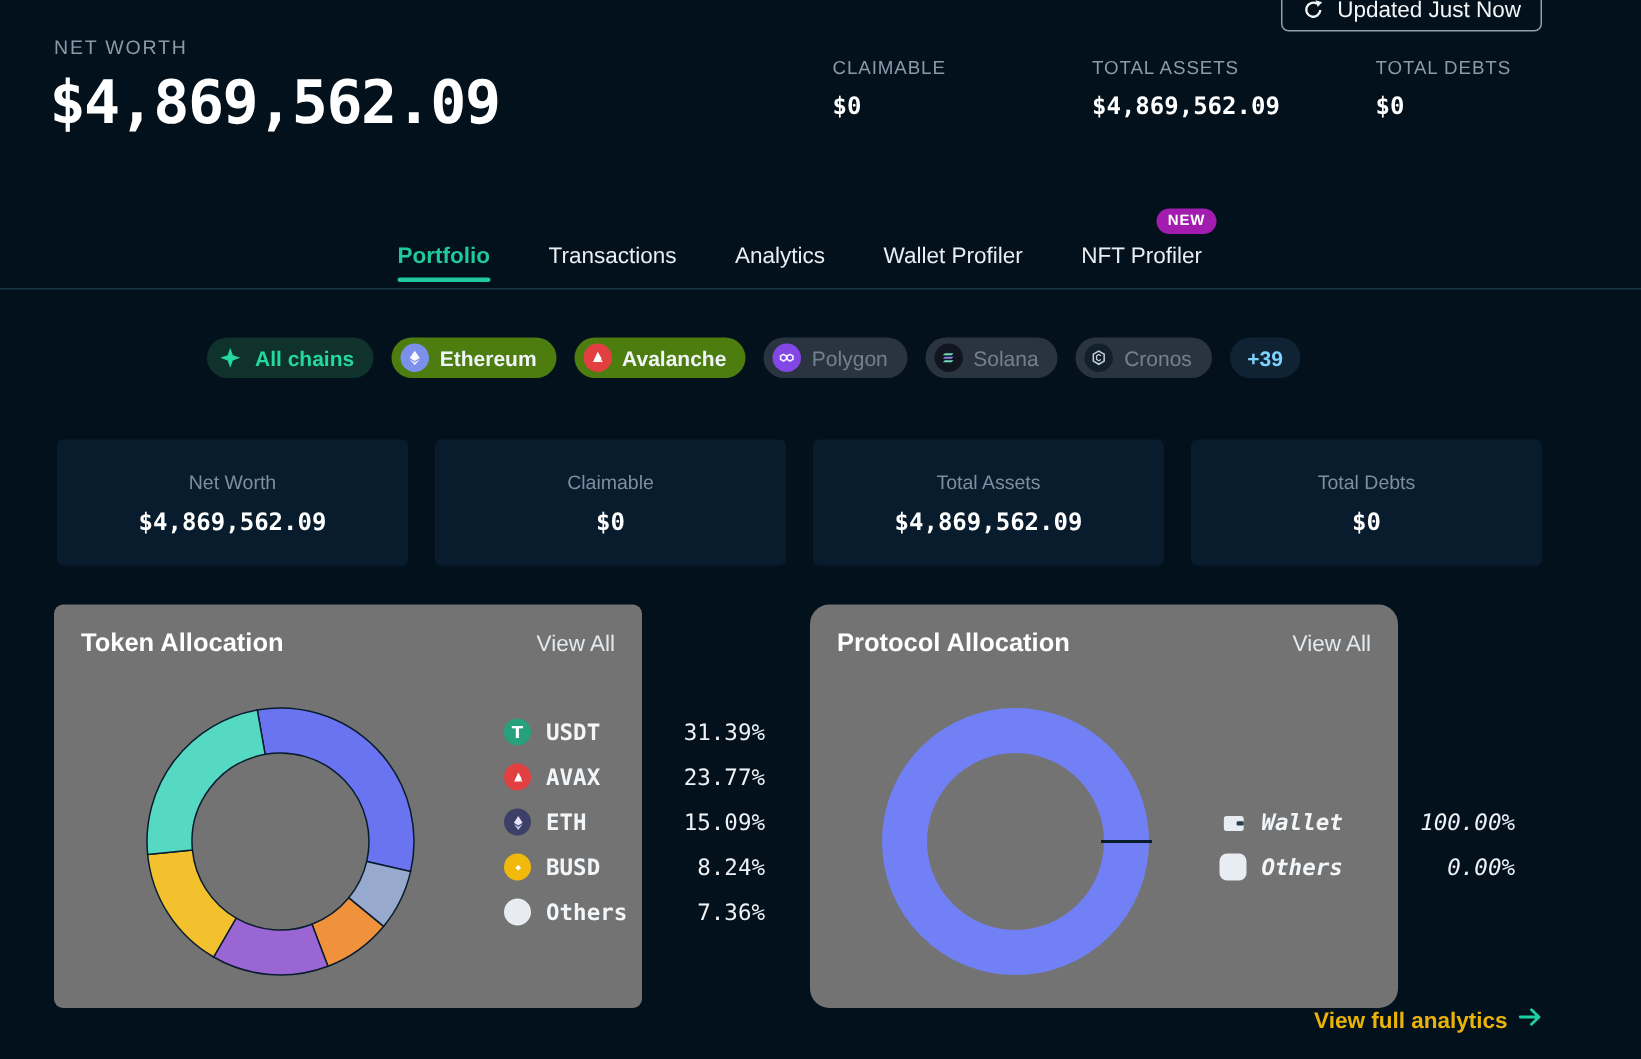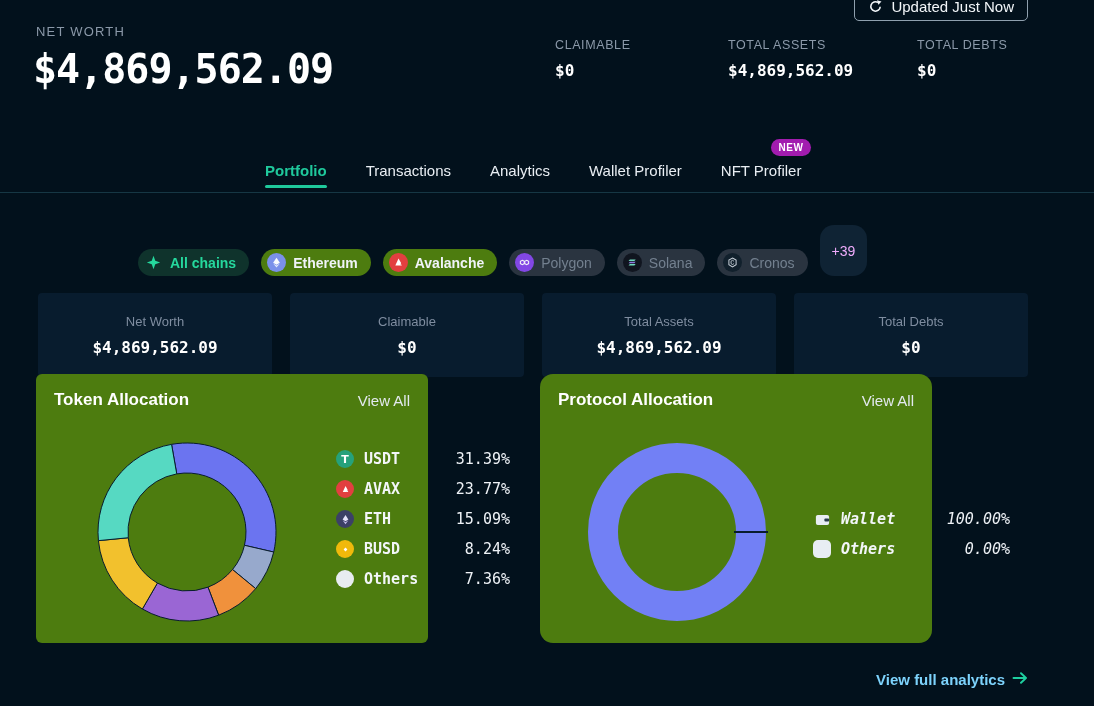--- a/index.html
+++ b/index.html
@@ -49,53 +49,53 @@
   .chips{position:absolute;left:138px;top:225px;display:flex;gap:12px;align-items:flex-end;}
   .chip{
     height:27px;border-radius:14px;display:flex;align-items:center;gap:7px;
     padding:0 13px 0 6px;font-size:14px;font-weight:bold;color:#f0f4f8;cursor:pointer;
     background:#4d7c0f;white-space:nowrap;
   }
   .chip .cicon{width:19px;height:19px;border-radius:50%;display:flex;align-items:center;justify-content:center;flex:none;}
   .chip--selected{background:#0f332c;color:#25d89d;}
   .chip--selected .cicon{background:transparent;}
   .chip--dimmed{background:#2a3440;color:#73808f;font-weight:normal;}
-  .chip--more{padding:12px 12px;background:#0f2334;color:#f0abfc;font-weight:normal;}
+  .chip--more{padding:0 12px;background:#0f2334;color:#7dd3fc;font-weight:bold;}
 
   
   .card{
     position:absolute;top:293px;width:234px;height:84px;background:#081c2e;border-radius:4px;
     display:flex;flex-direction:column;align-items:center;justify-content:center;gap:9px;
   }
   .card.c0{left:38px;} .card.c1{left:290px;} .card.c2{left:542px;} .card.c3{left:794px;}
   .card .cd-label{font-size:13px;color:#7f8da0;}
   .card .cd-value{font-size:16px;font-weight:bold;color:#fff;font-family:"DejaVu Sans Mono", monospace;}
 
   
-  .panel{position:absolute;top:374px;width:392px;height:269px;background:#4d7c0f;border-radius:6px;}
+  .panel{position:absolute;top:403px;width:392px;height:269px;background:#737373;border-radius:6px;}
   .panel.p0{left:36px;} .panel.p1{left:540px;border-radius:13px;}
   .panel-title{position:absolute;left:18px;top:16px;font-size:17px;font-weight:bold;color:#fff;}
   .view-all{position:absolute;right:18px;top:18px;font-size:15px;color:#e3e9ef;cursor:pointer;}
   .donut{position:absolute;width:190px;height:190px;top:63px;}
   .p0 .donut{left:56px;} .p1 .donut{left:42px;}
 
   .legend{position:absolute;display:flex;flex-direction:column;}
   .p0 .legend{left:300px;top:70px;width:174px;}
   .p1 .legend{left:273px;top:130px;width:197px;font-style:italic;}
   .lrow{height:30px;display:flex;align-items:center;gap:10px;}
   .licon{width:18px;height:18px;border-radius:50%;display:flex;align-items:center;justify-content:center;
     flex:none;font-family:"DejaVu Sans", sans-serif;}
   .licon.sq{border-radius:5px;}
   .lname{font-size:15px;font-weight:bold;color:#f3f6f9;font-family:"DejaVu Sans Mono", monospace;}
   .lpct{margin-left:auto;font-size:15px;color:#eef2f6;font-family:"DejaVu Sans Mono", monospace;}
 
   
   .footer-link{
     position:absolute;right:66px;top:671px;display:flex;align-items:center;gap:7px;
-    color:#7dd3fc;font-size:15px;font-weight:bold;cursor:pointer;
+    color:#eab308;font-size:15px;font-weight:bold;cursor:pointer;
   }
 </style>
 </head>
 <body>
 
 <div class="app">
 
   <button class="updated-btn">
     <span>
       <svg width="15" height="15" viewBox="0 0 16 16">

